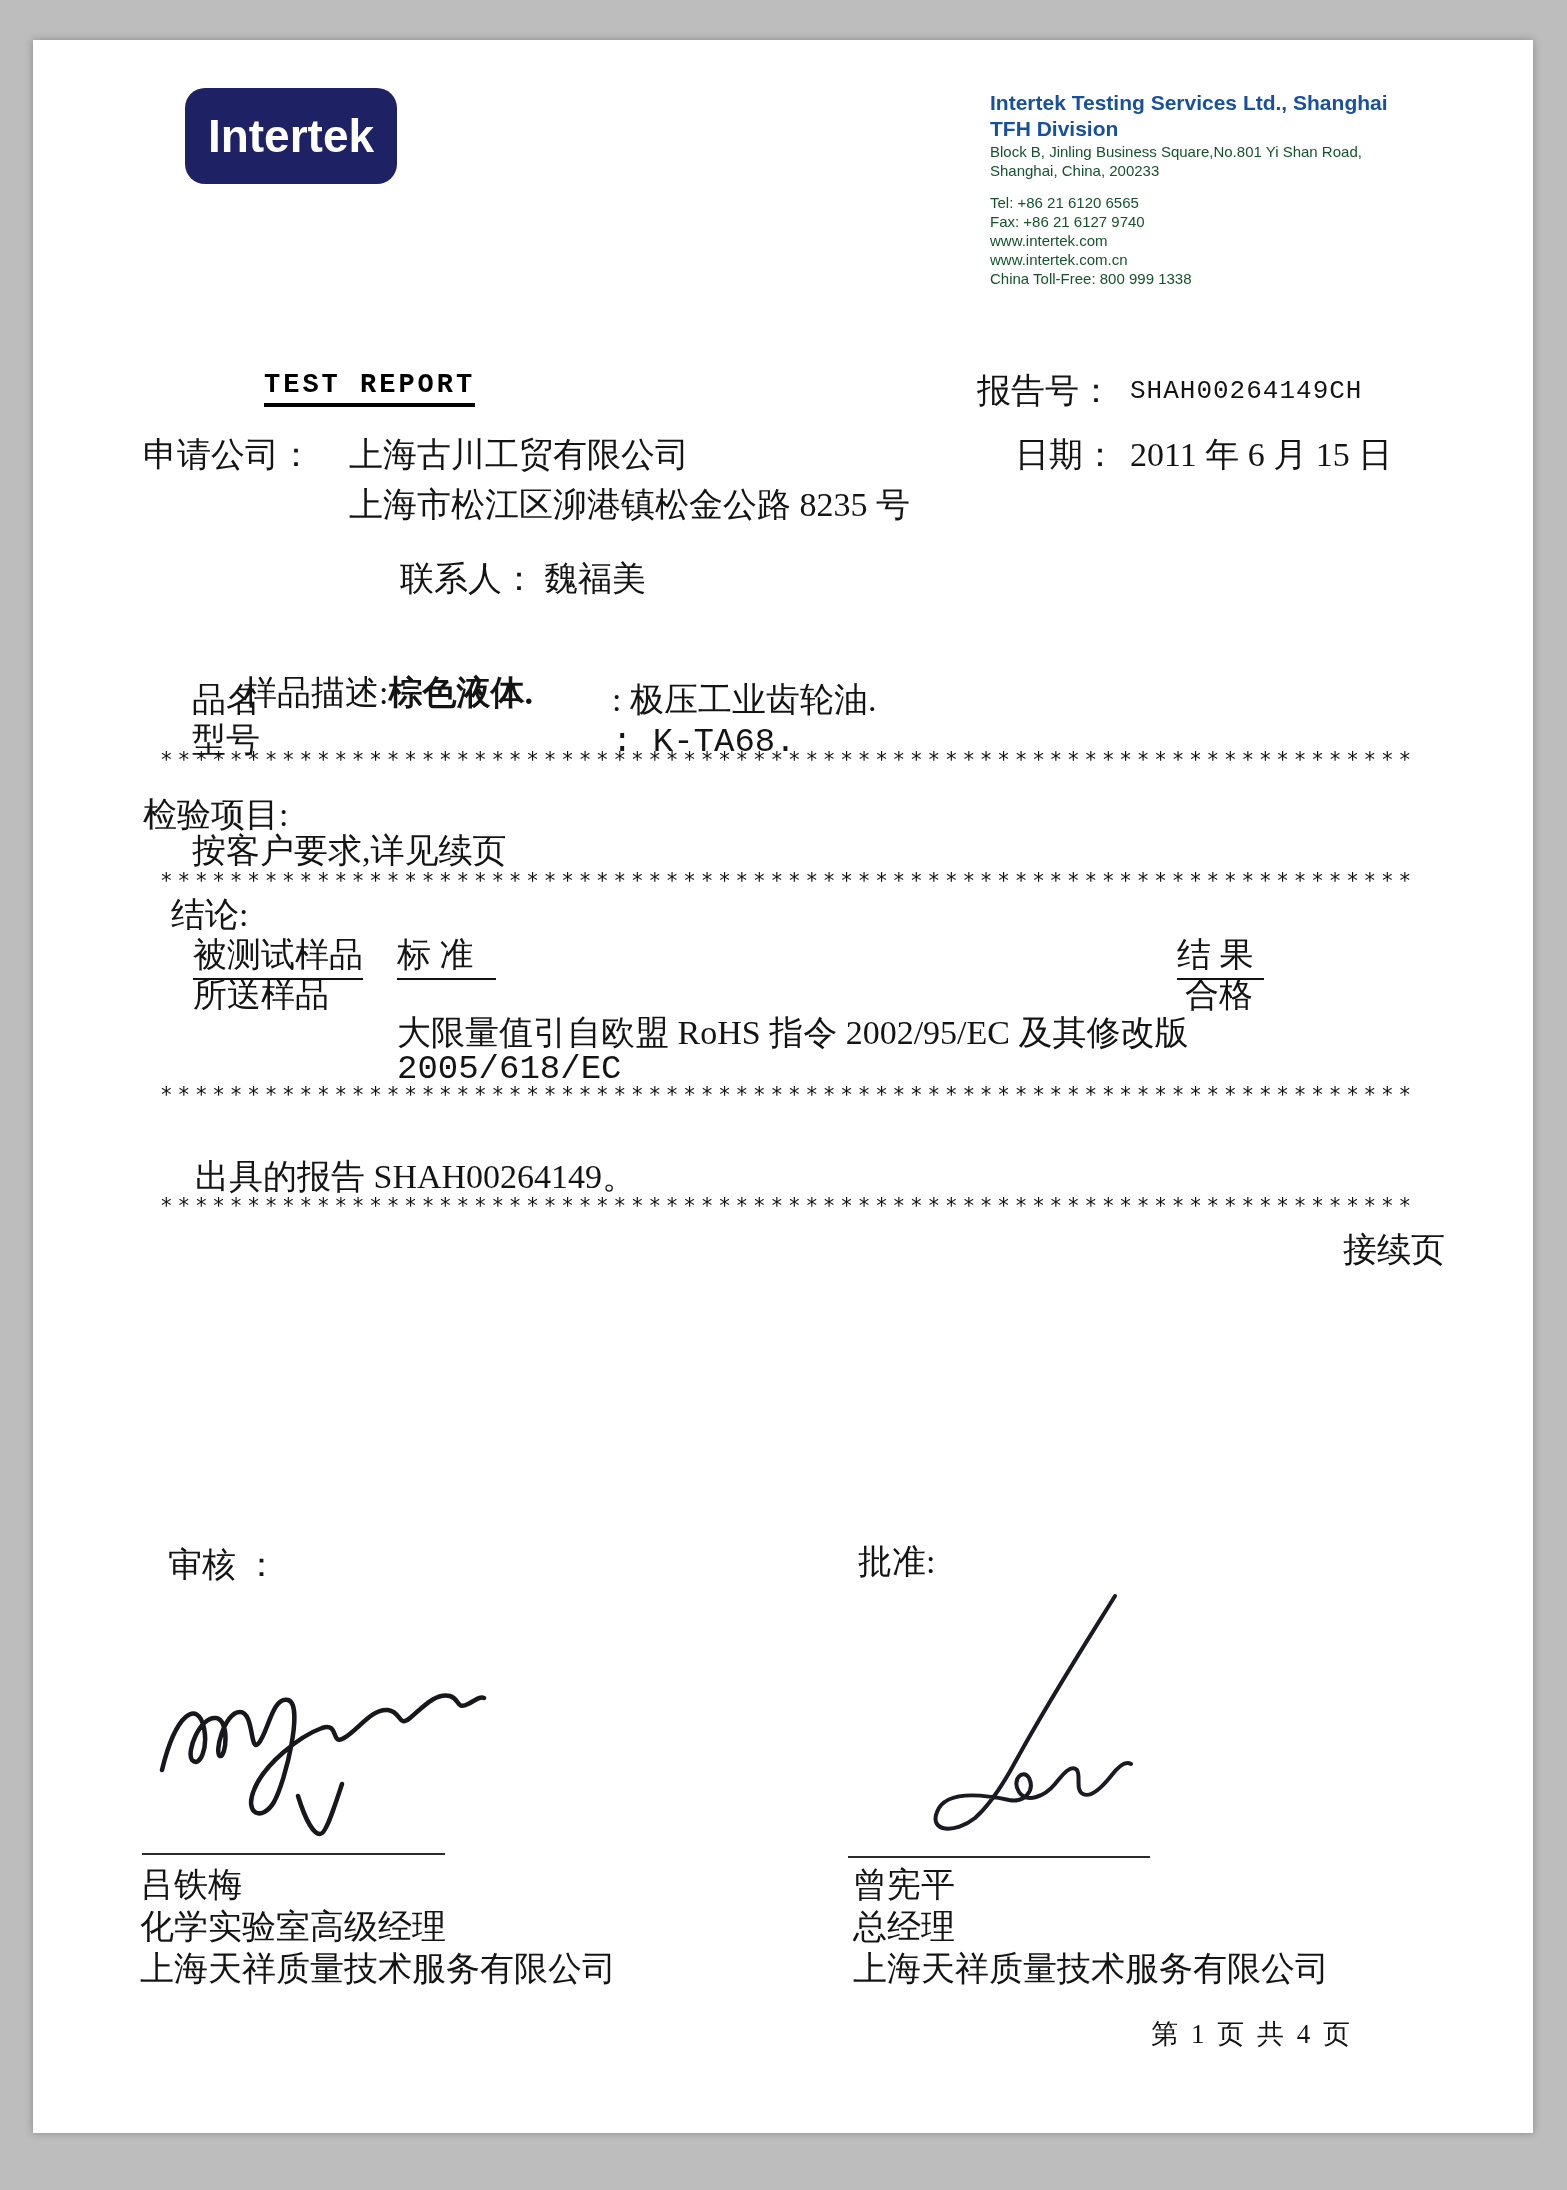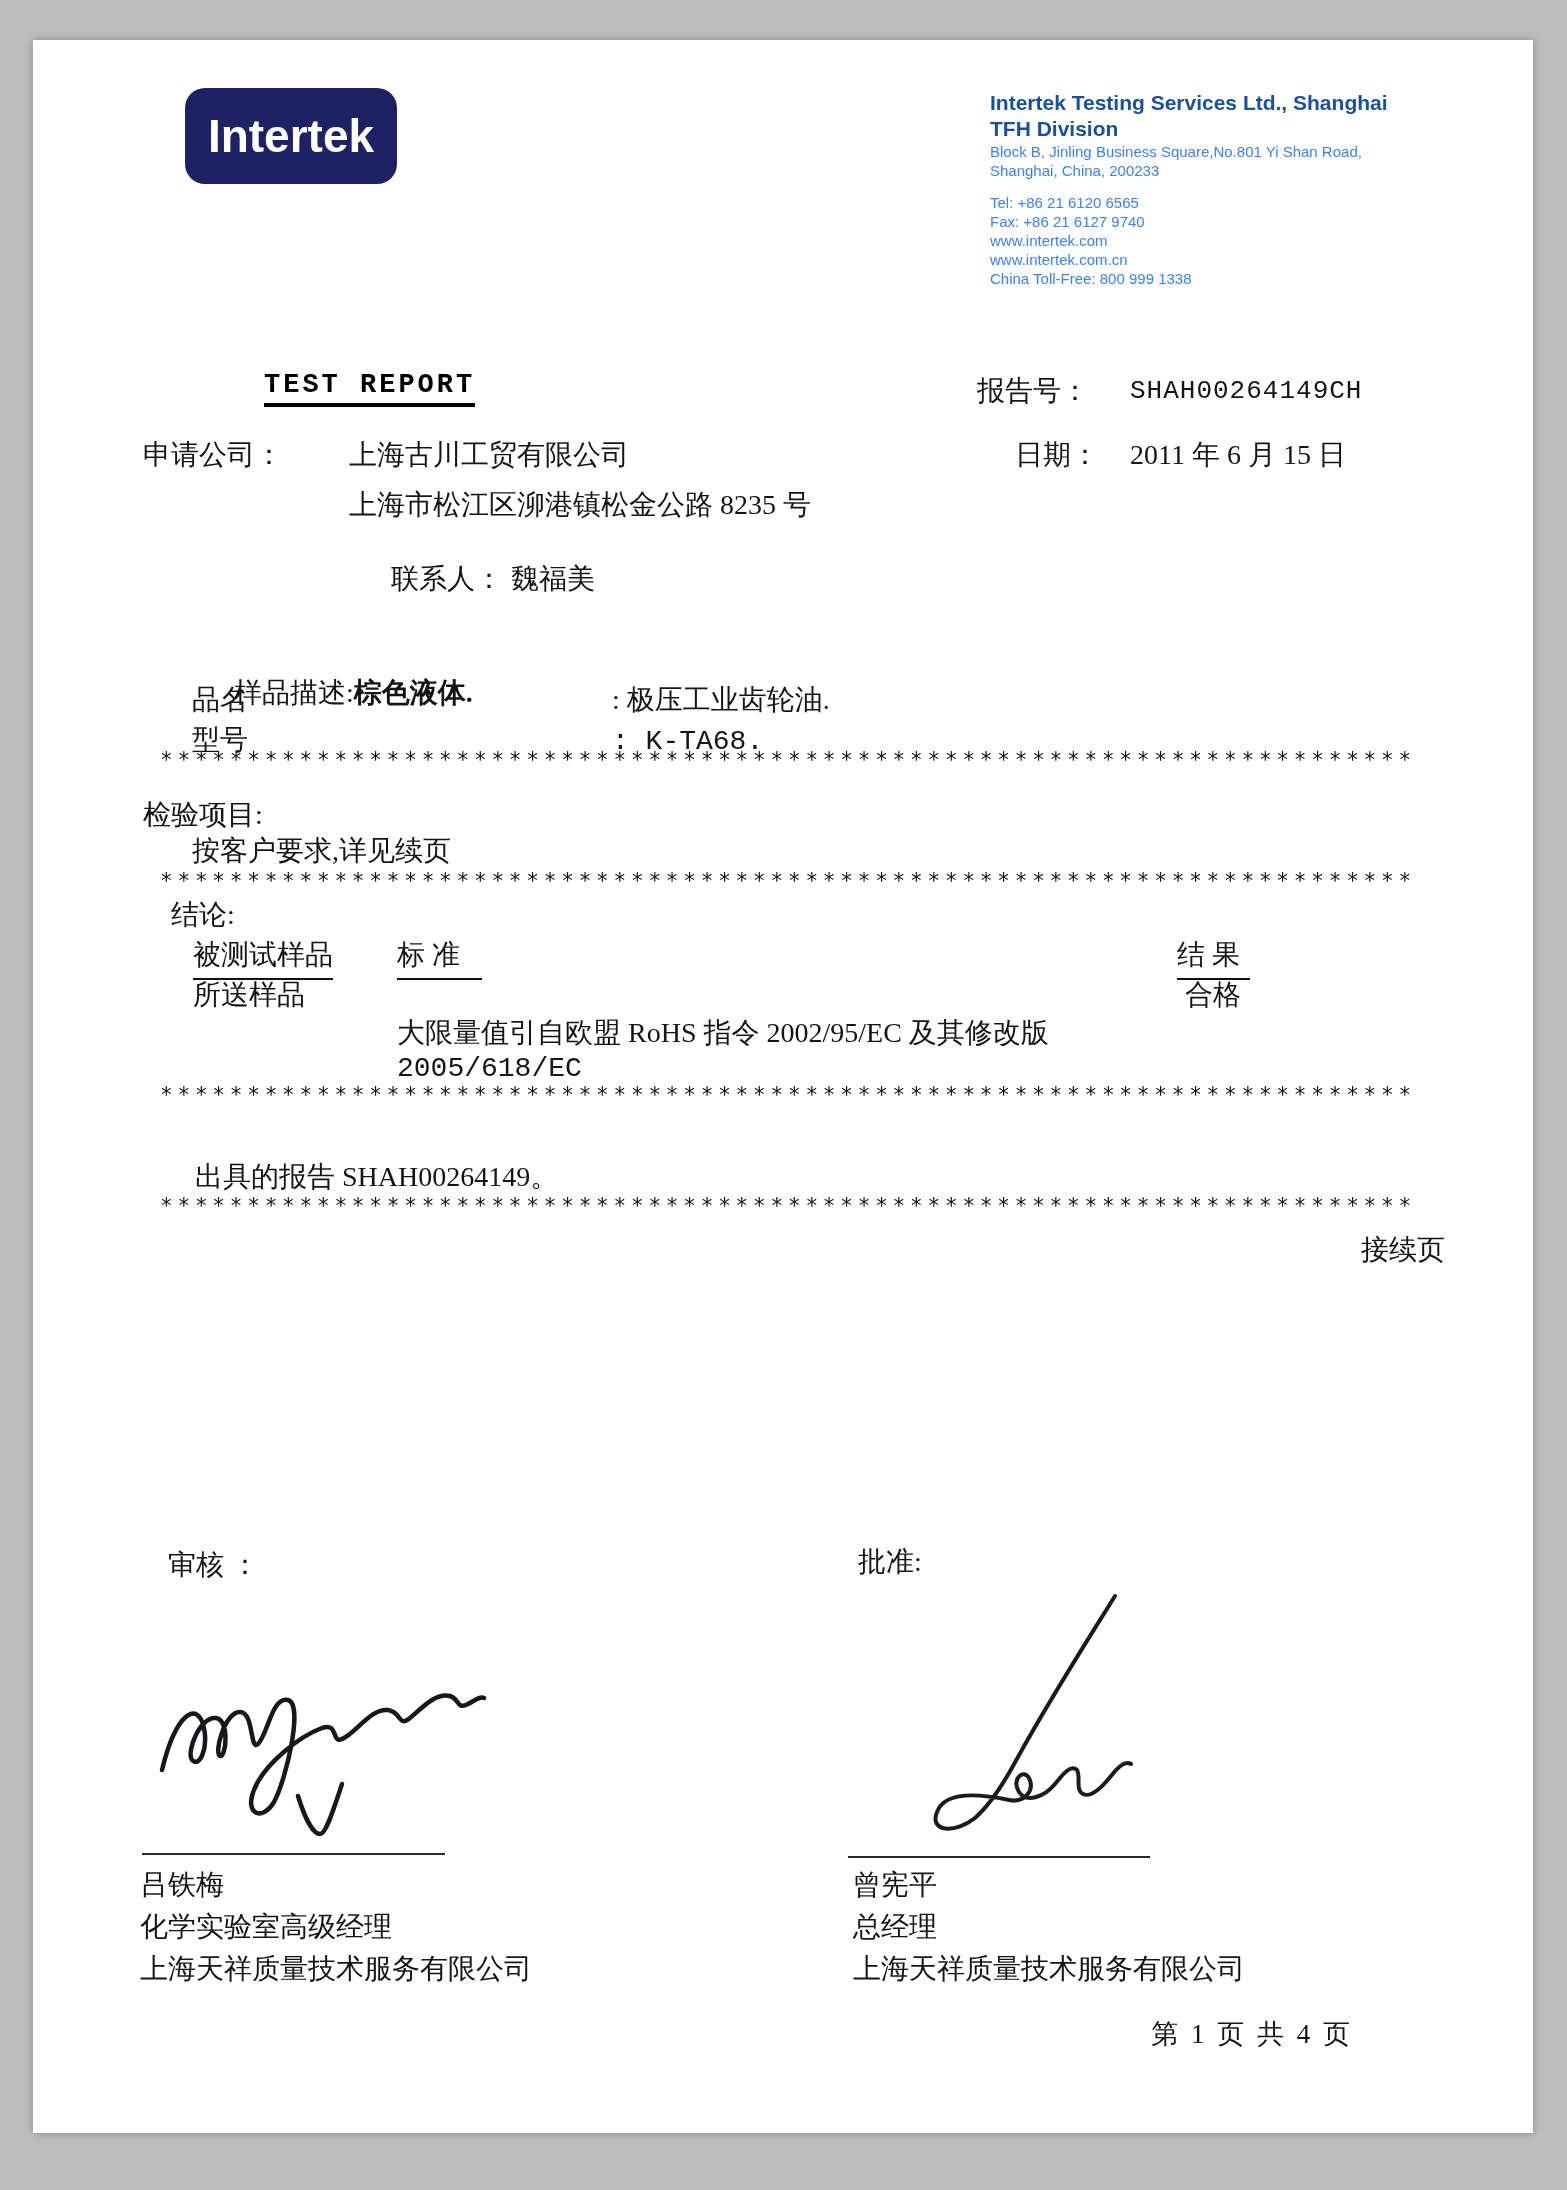--- a/index.html
+++ b/index.html
@@ -1,32 +1,32 @@
 <!DOCTYPE html>
 <html><head>
 <meta charset="utf-8">
 <style>
   html,body{margin:0;padding:0;background:#bdbdbd;}
   .canvas{position:relative;width:1338px;height:2190px;background:#bdbdbd;
           font-family:"Liberation Serif","DejaVu Serif",serif;color:#141414;}
   .page{position:absolute;left:33px;top:40px;width:1500px;height:2093px;background:#ffffff;
         box-shadow:0 0 8px rgba(0,0,0,.28);}
   .abs{position:absolute;white-space:pre;}
-  .cjk{font-size:28px;line-height:34px;color:#141414;}
+  .cjk{font-size:34px;line-height:34px;color:#141414;}
   .mono{font-family:"Liberation Mono","DejaVu Sans Mono",monospace;}
   .bold{font-weight:bold;}
   
   .logo{position:absolute;left:152px;top:48px;width:212px;height:96px;background:#1e2164;
         border-radius:20px;display:flex;align-items:center;justify-content:center;}
   .logo span{color:#ffffff;font-family:"Liberation Sans",sans-serif;font-weight:bold;
              font-size:46px;letter-spacing:0px;}
   
   .hdr{position:absolute;left:957px;top:50px;width:500px;font-family:"Liberation Sans",sans-serif;}
   .hdr-title{font-weight:bold;font-size:21px;line-height:26px;color:#17509e;}
-  .hdr-addr{font-size:15px;line-height:19px;color:#3b82f6;}
+  .hdr-addr{font-size:15px;line-height:19px;color:#14532d;}
   .hdr-gap{height:13px;}
   
   .report-title{position:absolute;left:231px;top:330px;font-family:"Liberation Mono","DejaVu Sans Mono",monospace;
                 font-weight:bold;font-size:27px;letter-spacing:3px;color:#000;
                 border-bottom:4px solid #000;padding-bottom:3px;}
   .ast{position:absolute;left:127px;width:1300px;font-family:"DejaVu Sans Mono",monospace;
        font-size:21px;letter-spacing:4.8px;color:#111;white-space:pre;overflow:hidden;}
   .colhead{border-bottom:2.5px solid #111;padding-bottom:6px;}
   .sigline{position:absolute;height:0;border-top:2px solid #2a2a2a;}
   .sig-svg{position:absolute;}

